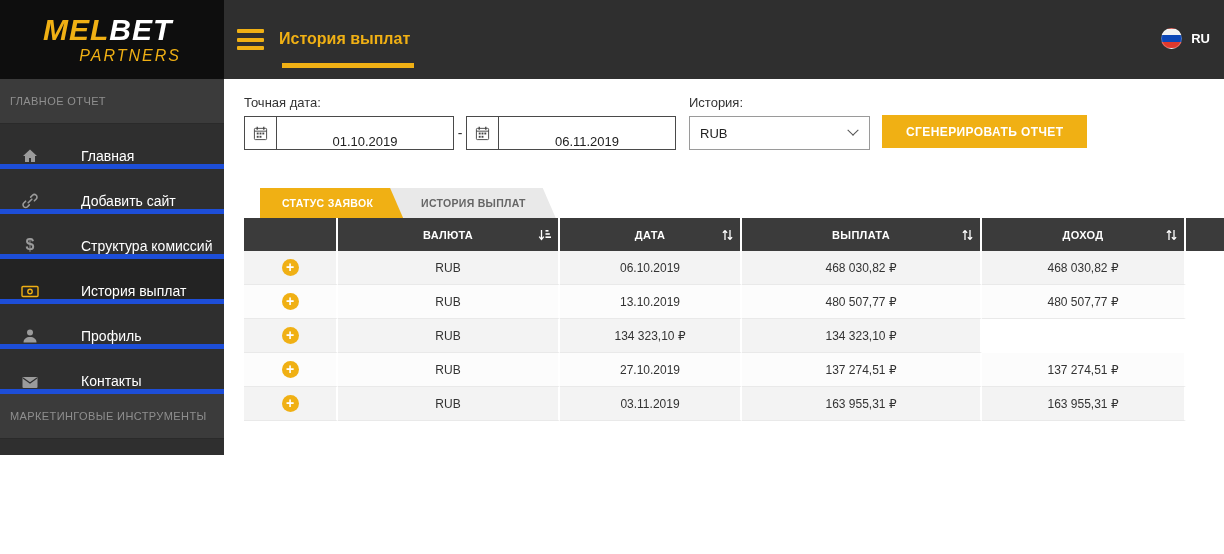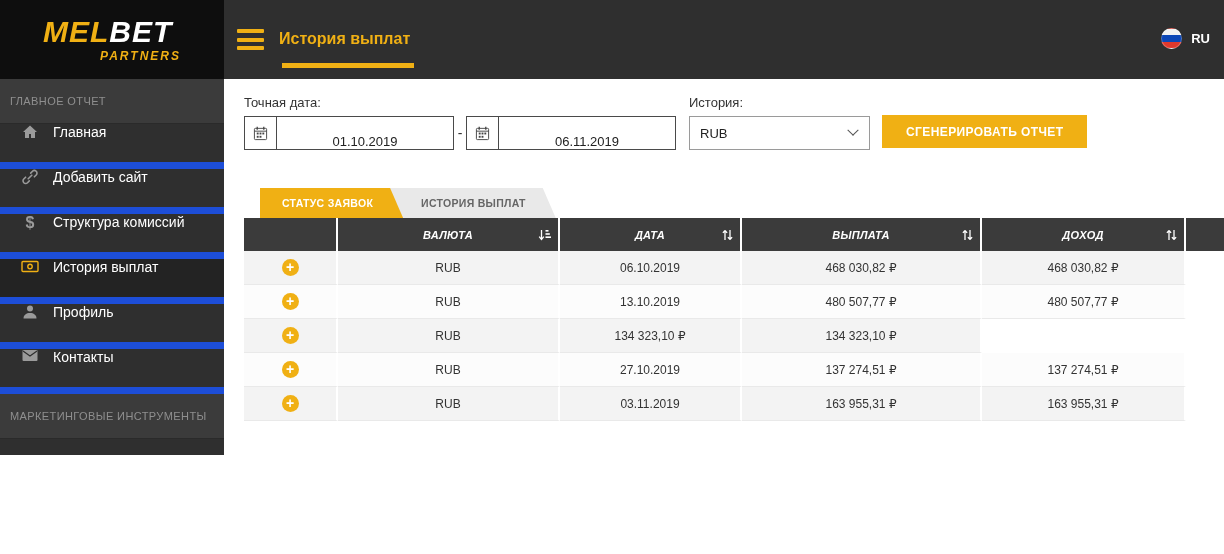--- a/index.html
+++ b/index.html
@@ -7,23 +7,23 @@
     font-family:"Liberation Sans","DejaVu Sans",sans-serif; }
   .app { position:relative; width:1224px; height:554px; }
 
   
   .sidebar { position:absolute; left:0; top:0; width:224px; height:455px; background:#2F2F2F; }
   .logo-area { height:79px; background:#0E0E0E; display:flex; align-items:center; justify-content:center; cursor:pointer; }
   .logo-box { width:138px; }
   .logo-text { font-size:30px; font-weight:bold; font-style:italic; letter-spacing:1px; line-height:1; }
   .logo-text .mel { color:#F0B014; }
   .logo-text .bet { color:#fff; }
-  .logo-sub { color:#F0B014; font-size:12px; font-style:italic; font-weight:bold; letter-spacing:2px; text-align:right; margin-top:2px; }
+  .logo-sub { color:#F0B014; font-size:16px; font-style:italic; font-weight:normal; letter-spacing:2px; text-align:right; margin-top:2px; }
   .section-header { height:45px; line-height:45px; background:#3B3B3B; color:#8F8F8F; font-size:11px; padding-left:10px; letter-spacing:.4px; border-bottom:1px solid #2a2a2a; }
-  .menu-item { height:45px; display:flex; align-items:flex-start; padding-left:20px; color:#fff; font-size:14px; border-bottom:7px solid #1d4ed8; cursor:pointer; background:#2F2F2F; }
+  .menu-item { height:45px; display:flex; align-items:flex-end; padding-left:20px; color:#fff; font-size:14px; border-bottom:5px solid #1d4ed8; cursor:pointer; background:#2F2F2F;gap:28px; }
   .menu-item.active { background:#232323; }
   .mi-icon { width:20px; margin-right:13px; display:flex; align-items:center; justify-content:center; color:#9B9B9B; font-weight:bold; }
   .menu-item.active .mi-icon { color:#F0B014; }
   .mi-icon .dollar { font-size:16px; font-weight:bold; }
 
   
   .topbar { position:absolute; left:224px; top:0; width:1000px; height:79px; background:#2F2F2F; }
   .hamburger { position:absolute; left:13px; top:29px; width:27px; height:21px; display:flex; flex-direction:column; justify-content:space-between; cursor:pointer; }
   .hamburger .bar { height:4px; background:#F0B014; border-radius:1px; }
   .topbar-title { position:absolute; left:55px; top:30px; color:#F0B014; font-size:16px; font-weight:bold; }
@@ -54,21 +54,21 @@
     clip-path:polygon(0 0, calc(100% - 13px) 0, 100% 100%, 0 100%); }
   .tab.active { background:#F0B014; color:#fff; position:relative; z-index:2; }
   .tab.inactive { background:#E9E9E9; color:#666; margin-left:-14px; padding-left:32px; z-index:1; }
 
   
   .table { position:absolute; left:12px; top:139px; width:988px; }
   .thead, .trow { display:grid; grid-template-columns:94px 222px 182px 240px 204px 46px; }
   .th { position:relative; height:33px; background:#3B3B3B; color:#fff; font-size:11px; font-weight:bold; letter-spacing:.3px;
     display:flex; align-items:center; justify-content:center; border-right:2px solid #fff; }
   .th:last-child { border-right:none; }
-  .th.sortable { cursor:pointer;font-style:italic; }
+  .th.sortable { cursor:pointer; }
   .sort-ic { position:absolute; right:7px; top:50%; transform:translateY(-50%); display:flex; }
   .td { height:34px; display:flex; align-items:center; justify-content:center; font-size:12px; color:#333;
     border-right:2px solid #fff; border-bottom:1px solid #E9E9E9; }
   .td:last-child { border-right:none; }
   .trow.odd .td { background:#F3F3F3; }
   .trow.even .td { background:#FCFCFC; }
   .trow .td.trailing { background:#fff; border-bottom:1px solid #fff; }
   .plus { width:17px; height:17px; border-radius:50%; background:#F0B014; color:#fff; font-size:14px; font-weight:bold;
     line-height:16px; text-align:center; cursor:pointer; display:inline-block; }
 </style>

